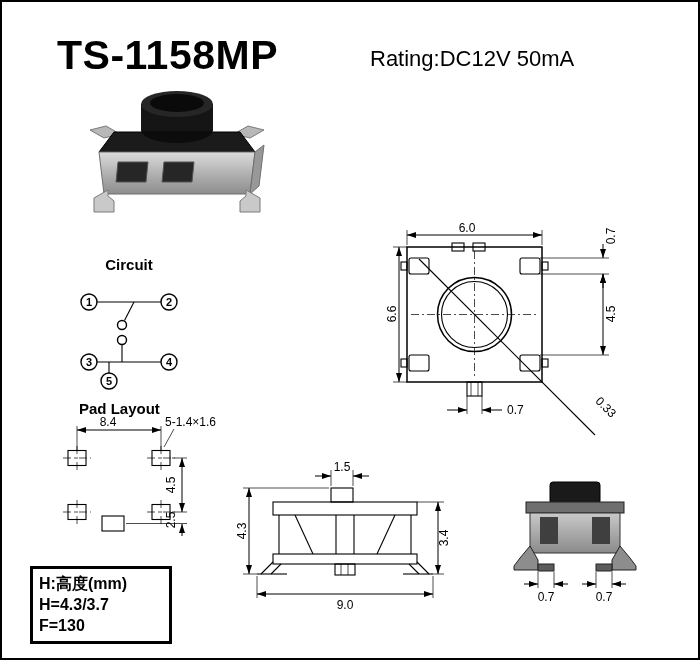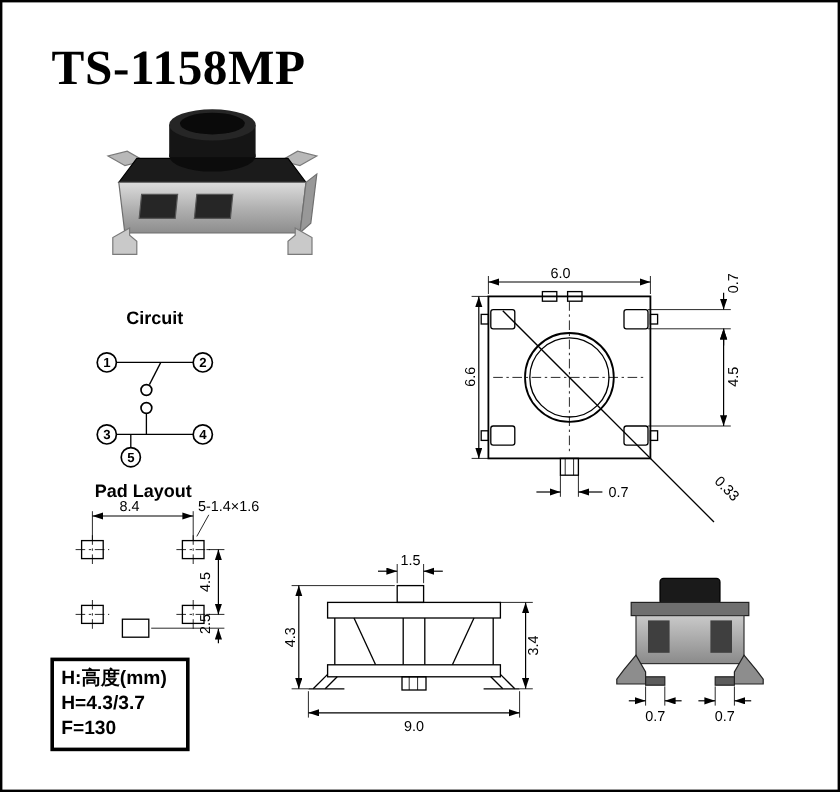--- a/index.html
+++ b/index.html
@@ -28,21 +28,22 @@
 <div class="page">
 
   <svg width="0" height="0" style="position:absolute">
     <defs>
       <marker id="arr" markerWidth="10" markerHeight="7" refX="9" refY="3" orient="auto-start-reverse" markerUnits="userSpaceOnUse">
         <path d="M0,0 L9,3 L0,6 Z" fill="#000"></path>
       </marker>
     </defs>
   </svg>
 
-  <div class="abs title" style="left:41px; top:30px;font-family:Liberation Serif, serif;">TS-1158MP</div>
+  <div class="abs title" style="left:55px; top:30px;">TS-1158MP</div>
+  <div class="abs rating" style="left:368px; top:44px;">Rating:DC12V 50mA</div>
 
   <svg class="abs" style="left:50px; top:72px;" width="235" height="158" viewBox="0 0 235 158">
     <defs>
       <linearGradient id="met" x1="0" y1="0" x2="0" y2="1">
         <stop offset="0" stop-color="#dcdcdc"></stop>
           <stop offset="0.5" stop-color="#b2b2b2"></stop>
           <stop offset="1" stop-color="#8d8d8d"></stop>
       </linearGradient>
     </defs>
     <g>
@@ -135,21 +136,21 @@
       <text class="dim" transform="rotate(-90 138 85)" x="138" y="85" text-anchor="middle">4.5</text>
     </g>
     <g>
       <line class="thin" x1="89" y1="123.5" x2="150" y2="123.5"></line>
       <line class="dimline" x1="145" y1="136" x2="145" y2="124" marker-end="url(#arr)"></line>
       <text class="dim" transform="rotate(-90 138 120)" x="138" y="120" text-anchor="middle">2.5</text>
     </g>
     <rect class="s1" x="65" y="116" width="22" height="15"></rect>
   </svg>
 
-  <div class="spec-box" style="left:28px; top:546px; width:116px;margin-left:12px;">
+  <div class="spec-box" style="left:28px; top:564px; width:142px;">
     <div>H:高度(mm)</div>
     <div>H=4.3/3.7</div>
     <div>F=130</div>
   </div>
 
   <svg class="abs" style="left:385px; top:220px;" width="265" height="220" viewBox="0 0 265 220">
     <g>
       <rect class="s" x="20" y="25" width="135" height="135"></rect>
       <line class="cl" x1="24" y1="92.5" x2="151" y2="92.5"></line>
       <line class="cl" x1="87.5" y1="29" x2="87.5" y2="156"></line>

